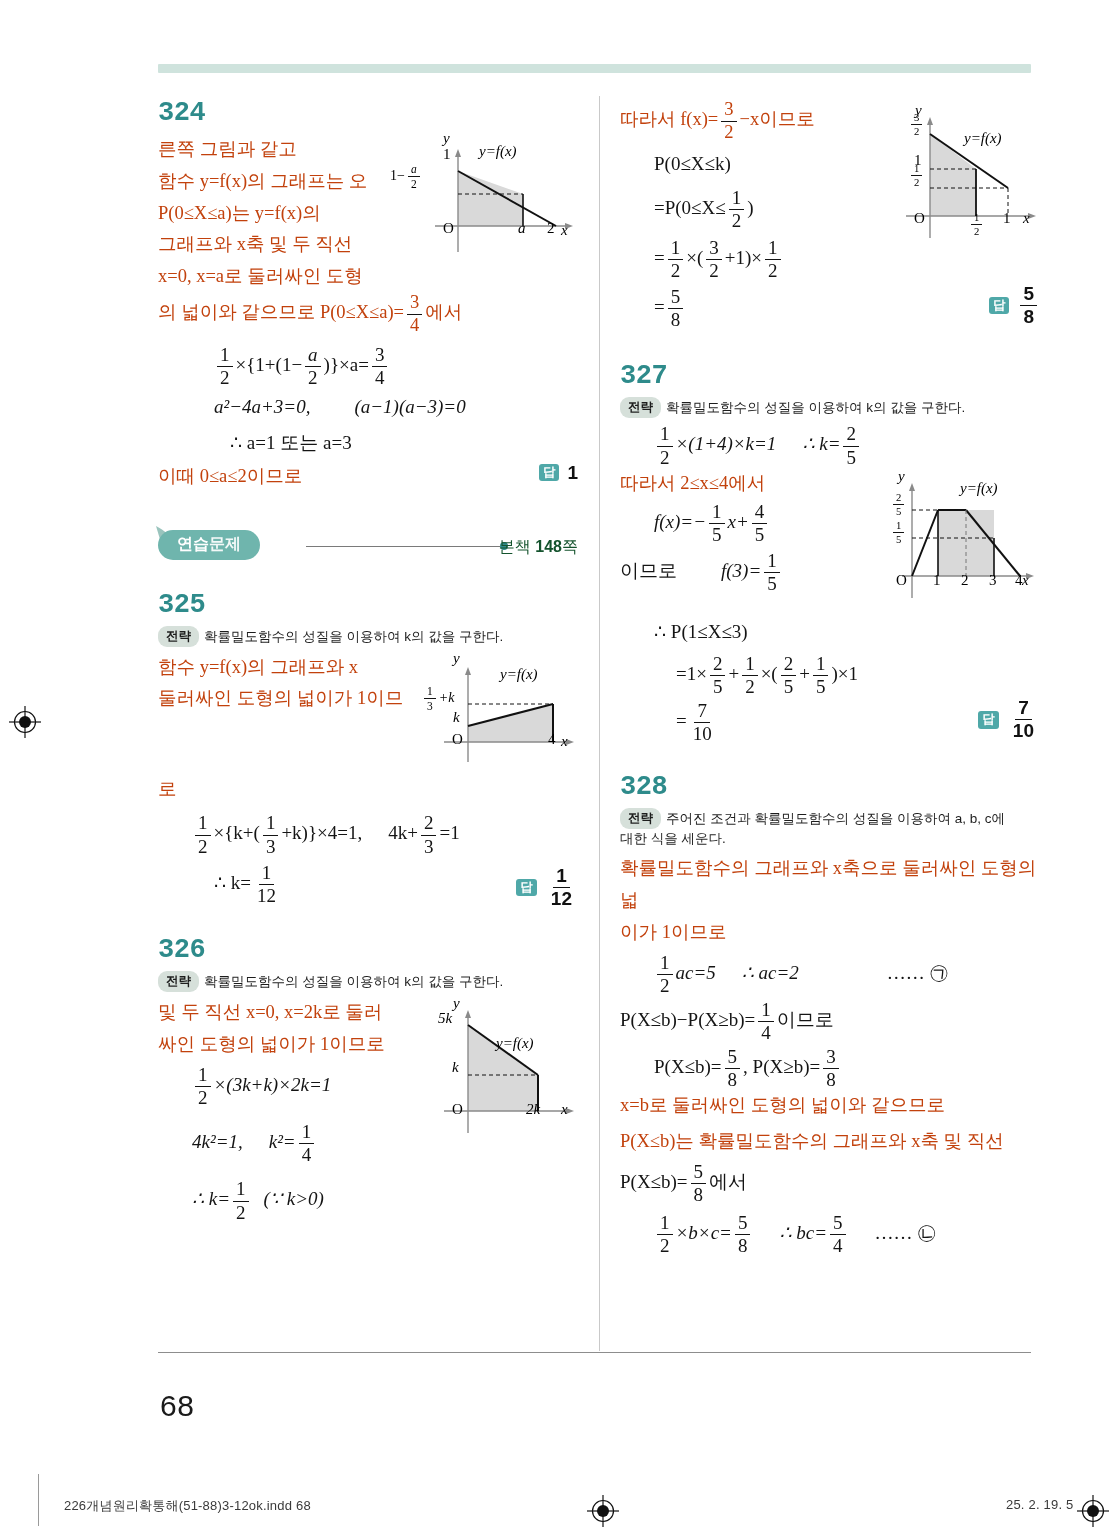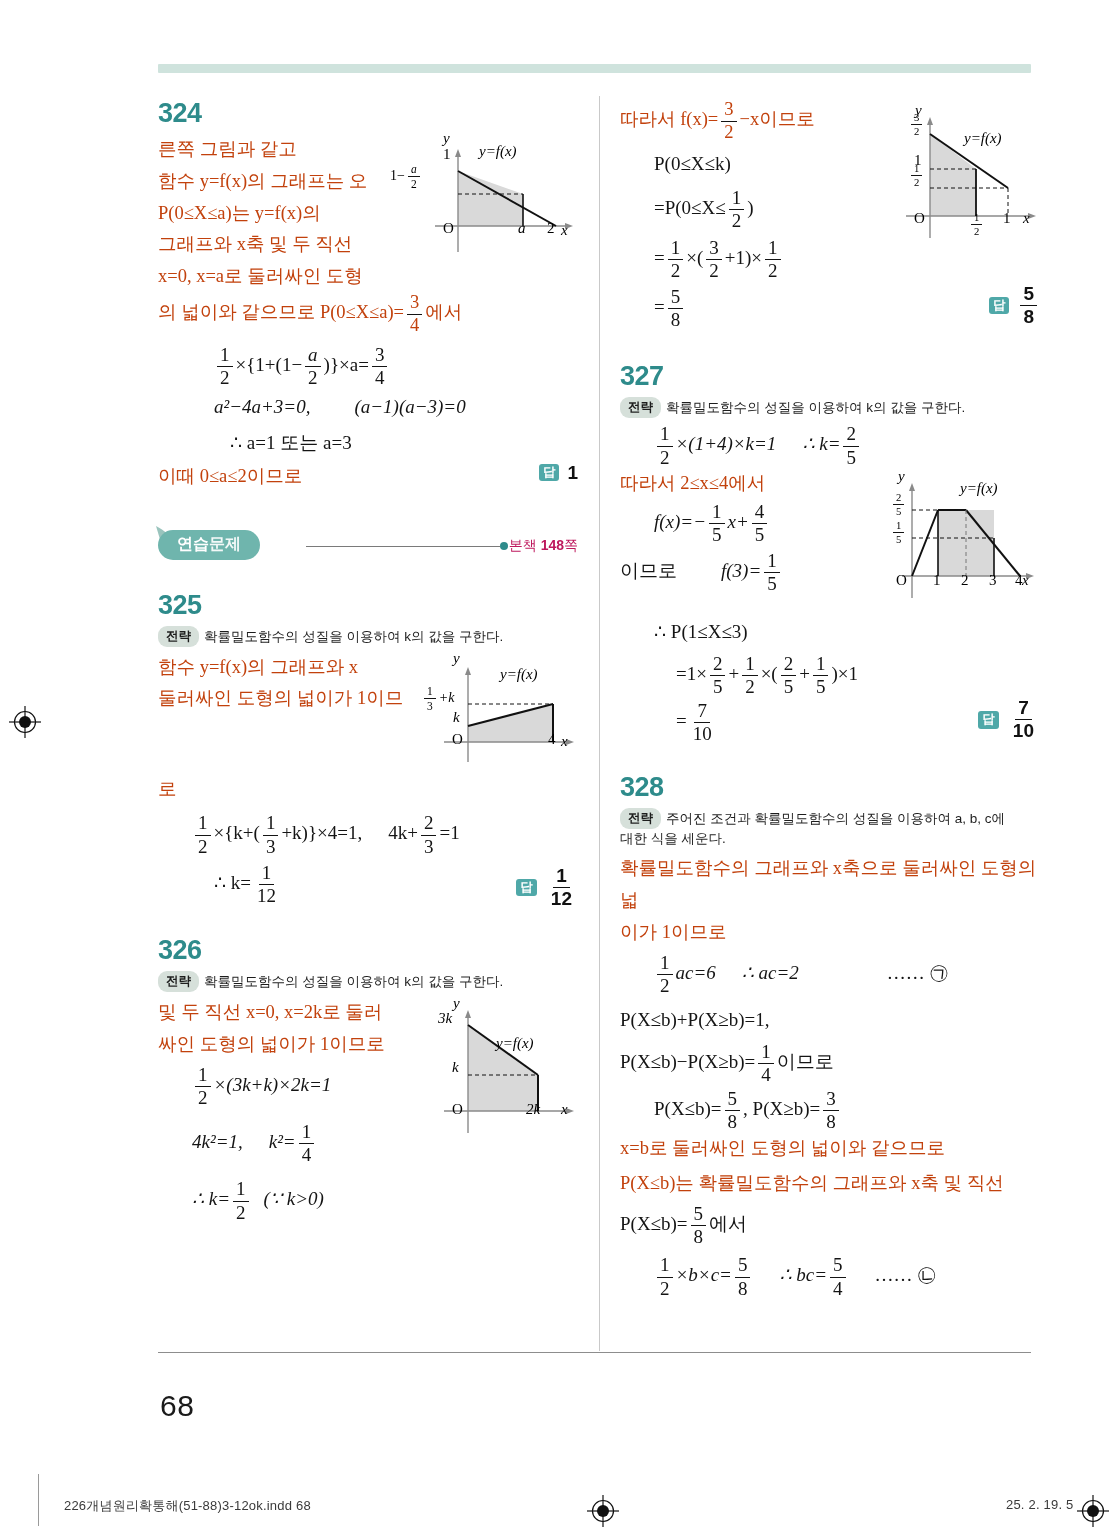--- a/index.html
+++ b/index.html
@@ -24,21 +24,21 @@
   .reg-left{left:8px;top:705px;}
   .reg-bottom{left:586px;top:1494px;}
   .reg-bottomright{left:1076px;top:1494px;}
 
   
   .col{position:absolute;top:100px;width:420px;}
   .col-left{left:158px;}
   .col-right{left:620px;}
 
   
-  .qnum{font-family:Liberation Sans, sans-serif;
+  .qnum{font-family:Liberation Mono, monospace;
         font-weight:bold;font-size:27px;color:#2e8b8b;letter-spacing:-0.5px;
         line-height:1;margin:0 0 7px 0;}
   .strategy{font-family:"Liberation Sans","DejaVu Sans",sans-serif;
             font-size:13.5px;color:#1d1d1d;line-height:1.45;margin-bottom:5px;}
   .strategy .tag{display:inline-block;background:#d6e0da;color:#1d1d1d;
             border-radius:9px;padding:1px 8px 2px 8px;font-weight:bold;
             font-size:12.5px;margin-right:5px;vertical-align:1px;}
 
   
   .txt{font-size:18.5px;color:#c2410c;line-height:1.72;}
@@ -75,21 +75,21 @@
       font-family:"Liberation Sans","DejaVu Sans",sans-serif;
       font-size:16px;font-weight:bold;padding:4px 19px 5px 19px;z-index:2;}
   .practice .ribbon .light{font-weight:bold;opacity:.92;}
   .practice .tail{position:absolute;left:-4px;top:-2px;z-index:1;}
   .practice .line{position:absolute;left:148px;top:20px;right:78px;
       height:1px;background:#7a7a7a;}
   .practice .dot{position:absolute;right:70px;top:16px;width:8px;height:8px;
       border-radius:50%;background:#2e8b8b;}
   .practice .srcref{position:absolute;right:0;top:11px;
       font-family:"Liberation Sans","DejaVu Sans",sans-serif;
-      font-size:14px;color:#be185d;font-weight:500;}
+      font-size:16px;color:#14532d;font-weight:500;}
   .practice .srcref b{font-weight:bold;}
 
   
   .figwrap{float:right;margin:0 0 4px 8px;}
 
   
   .pagenum{position:absolute;left:160px;top:1389px;
       font-family:"Liberation Sans","DejaVu Sans",sans-serif;
       font-size:30px;color:#1a1a1a;letter-spacing:0.5px;}
   .footline{position:absolute;left:38px;top:1474px;width:1px;height:52px;background:#9a9a9a;}
@@ -305,21 +305,21 @@
           <polygon points="40,11 37,19 43,19" fill="#8a8a8a"></polygon>
           <line x1="40" y1="26" x2="110" y2="76" stroke="#111" stroke-width="2"></line>
           <line x1="110" y1="76" x2="110" y2="112" stroke="#111" stroke-width="2"></line>
           <line x1="40" y1="76" x2="110" y2="76" stroke="#111" stroke-width="1" stroke-dasharray="4,3"></line>
         </svg>
         <div style="position:relative;height:0;">
           <span style="position:absolute;left:25px;top:-148px;font-size:15px;" class="mi">y</span>
           <span style="position:absolute;left:133px;top:-42px;font-size:15px;" class="mi">x</span>
           <span style="position:absolute;left:24px;top:-42px;font-size:15px;">O</span>
           <span style="position:absolute;left:68px;top:-108px;font-size:15px;" class="mi">y=f(x)</span>
-          <span style="position:absolute;left:10px;top:-133px;font-size:15px;" class="mi">3k</span>
+          <span style="position:absolute;left:10px;top:-133px;font-size:15px;" class="mi">5k</span>
           <span style="position:absolute;left:24px;top:-84px;font-size:15px;" class="mi">k</span>
           <span style="position:absolute;left:98px;top:-42px;font-size:15px;" class="mi">2k</span>
         </div>
       </div>
 
       <div class="txt">
         <div>및 두 직선 x=0, x=2k로 둘러</div>
         <div>싸인 도형의 넓이가 1이므로</div>
       </div>
 
@@ -535,23 +535,22 @@
       </div>
 
       <div class="txt">
         <div>확률밀도함수의 그래프와 x축으로 둘러싸인 도형의 넓</div>
         <div>이가 1이므로</div>
       </div>
       <div class="eq indent1" style="margin-top:4px;">
         <span class="frac">
             <span class="num">1</span>
             <span class="den">2</span>
-          </span><span class="mi">ac=6</span><span class="gap"></span><span class="mi">∴ ac=2</span><span class="gap-lg"></span><span class="gap-lg"></span><span>…… ㉠</span>
-      </div>
-      <div class="eq" style="margin-top:6px;">P(X≤b)+P(X≥b)=1,</div>
+          </span><span class="mi">ac=5</span><span class="gap"></span><span class="mi">∴ ac=2</span><span class="gap-lg"></span><span class="gap-lg"></span><span>…… ㉠</span>
+      </div>
       <div class="eq" style="margin-top:4px;">
         <span>P(X≤b)−P(X≥b)=</span><span class="frac">
             <span class="num">1</span>
             <span class="den">4</span>
           </span><span>이므로</span>
       </div>
       <div class="eq indent1" style="margin-top:4px;">
         <span>P(X≤b)=</span><span class="frac">
             <span class="num">5</span>
             <span class="den">8</span>

